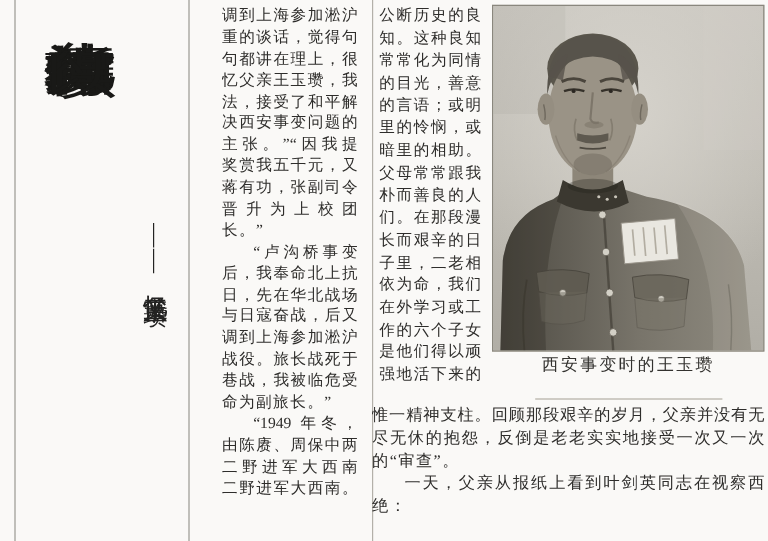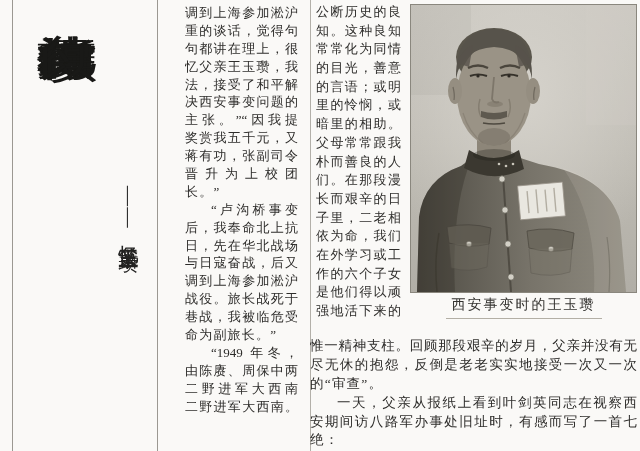--- a/index.html
+++ b/index.html
@@ -28,33 +28,33 @@
     text-align:justify;text-align-last:justify;text-justify:inter-character;
     overflow:hidden;white-space:nowrap;
   }
   .tline.pend{text-align-last:left;letter-spacing:1.2px;}
   .para{margin:0;}
   .para.ind .tline:first-child{text-indent:2em;}
 
   #col1{left:185px;top:4px;width:113px;font-size:13px;}
   #col1 .tline{line-height:17.9px;height:17.9px;}
   #col2{left:316px;top:4px;width:85px;font-size:13px;}
-  #col2 .tline{line-height:18.7px;height:18.7px;font-family:Liberation Mono, monospace;}
+  #col2 .tline{line-height:18.7px;height:18.7px;}
   #bottom{left:310px;top:337px;width:327px;font-size:13.5px;}
   #bottom .tline{line-height:18.9px;height:18.9px;}
 
   .photo-frame{
     position:absolute;left:410px;top:4px;width:225px;height:287px;
     border:1px solid #8a877e;background:#bfbcb4;
   }
   .photo-frame svg{display:block;}
   .caption-wrap{position:absolute;left:410px;top:295px;width:227px;text-align:center;}
   .caption{
     display:inline-block;font-size:14px;letter-spacing:2px;color:#33322f;
-    border-bottom:1px solid #b3afa5;padding:0 6px 4px;
+    border-bottom:1px solid #b3afa5;padding:0 6px 19px;
   }
 </style>
 </head>
 <body>
 
 <div class="rule" id="rule-left"></div>
 <div class="rule" id="rule-mid"></div>
 <div class="rule" id="rule-col"></div>
 
 <div class="title-block">
@@ -116,21 +116,20 @@
     </div>
   </div>
 <div class="col" id="bottom">
     <div class="para">
       <div class="tline">惟一精神支柱。回顾那段艰辛的岁月，父亲并没有无</div>
       <div class="tline">尽无休的抱怨，反倒是老老实实地接受一次又一次</div>
       <div class="tline pend">的“审查”。</div>
     </div>
     <div class="para ind">
       <div class="tline">一天，父亲从报纸上看到叶剑英同志在视察西</div>
-      <div class="tline">安期间访八路军办事处旧址时，有感而写了一首七</div>
       <div class="tline pend">绝：</div>
     </div>
   </div>
 
 <div class="photo-frame">
   <svg width="225" height="287" viewBox="0 0 225 287">
     <defs>
       <linearGradient id="bgG" x1="0" y1="0" x2="0" y2="1">
         <stop offset="0" stop-color="#cac7c0"></stop>
         <stop offset="0.5" stop-color="#bfbcb4"></stop>

